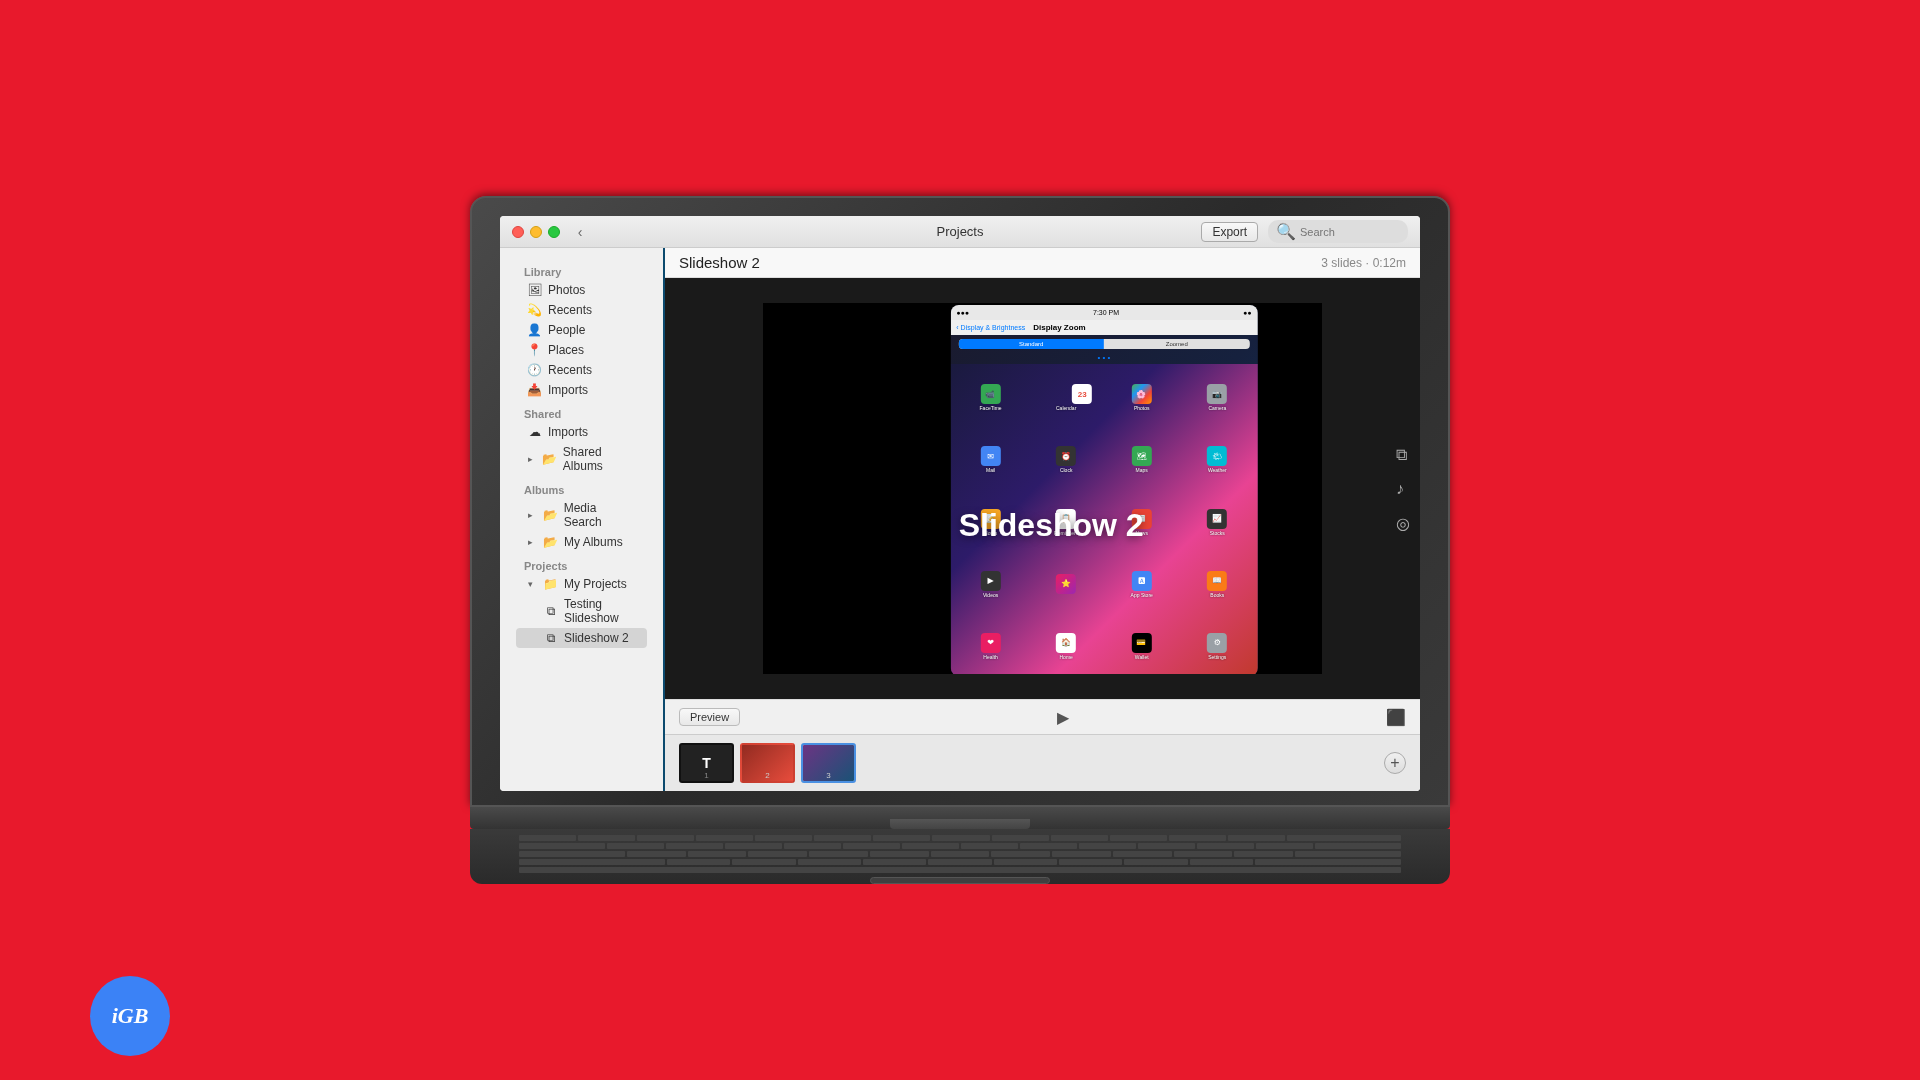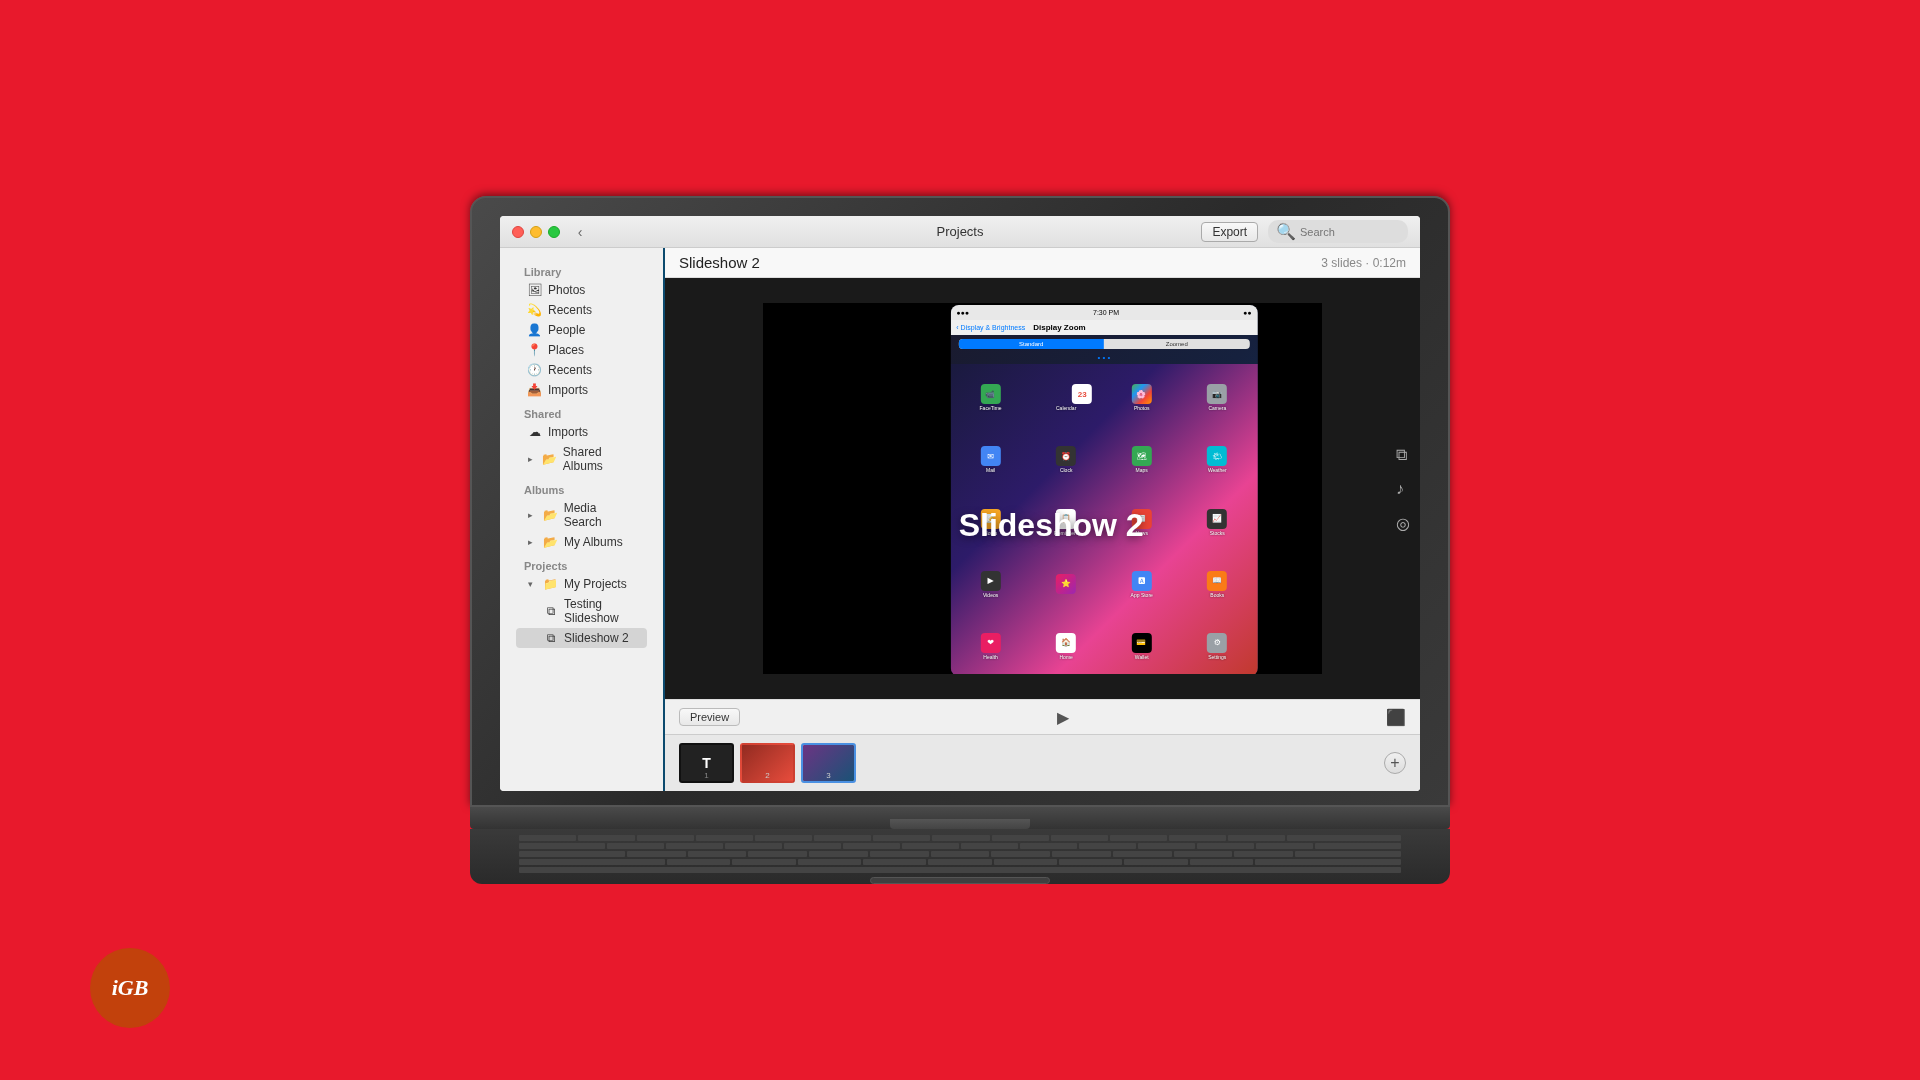--- a/index.html
+++ b/index.html
@@ -452,25 +452,25 @@
       height: 16px;
       background: #404040;
       border-radius: 4px;
       margin-top: 4px;
       border: 1px solid #555;
     }
 
     
     .igb-logo {
       position: absolute;
-      bottom: 52px;
+      bottom: 24px;
       left: 90px;
       width: 80px;
       height: 80px;
-      background: #c2410c;
+      background: #3b82f6;
       border-radius: 50%;
       display: flex;
       align-items: center;
       justify-content: center;
     }
 
     .igb-text {
       color: white;
       font-size: 22px;
       font-weight: 700;

